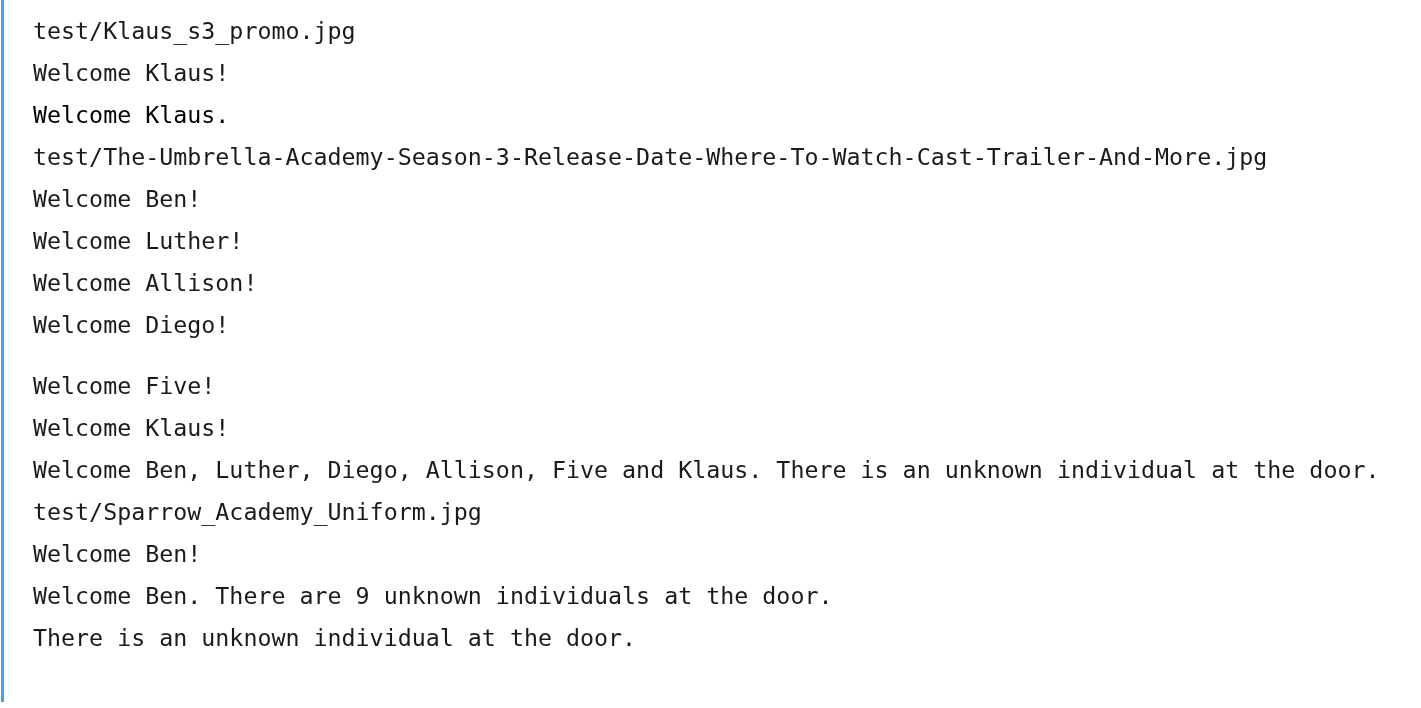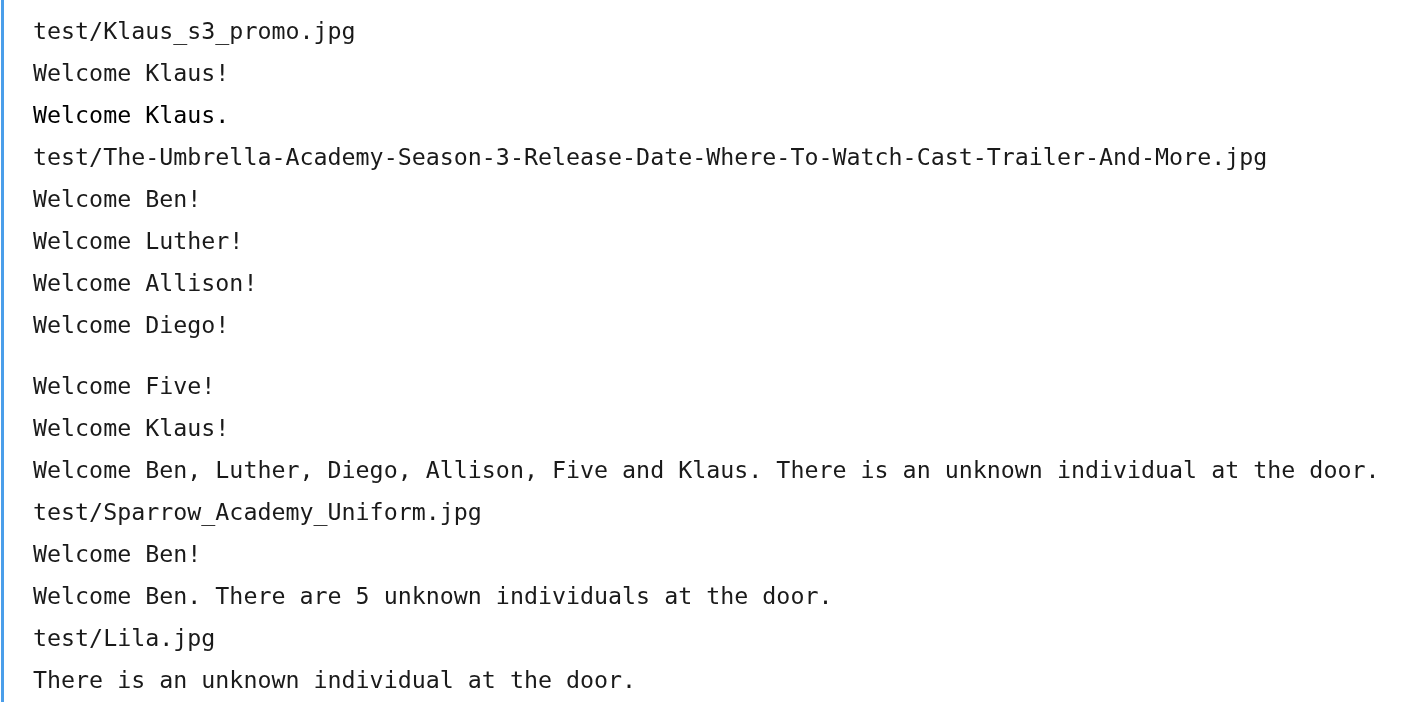--- a/index.html
+++ b/index.html
@@ -64,18 +64,17 @@
     <div class="output-line" style="color: rgb(26, 26, 26); text-align: center;">test/The-Umbrella-Academy-Season-3-Release-Date-Where-To-Watch-Cast-Trailer-And-More.jpg</div>
     <div class="output-line" style="color: rgb(26, 26, 26);">Welcome Ben!</div>
     <div class="output-line" style="color: rgb(26, 26, 26);">Welcome Luther!</div>
     <div class="output-line" style="color: rgb(26, 26, 26);">Welcome Allison!</div>
     <div class="output-line" style="color: rgb(26, 26, 26);">Welcome Diego!</div>
     <div class="output-line" style="color: rgb(26, 26, 26); margin-top: 19px;">Welcome Five!</div>
     <div class="output-line" style="color: rgb(26, 26, 26);">Welcome Klaus!</div>
     <div class="output-line" style="color: rgb(26, 26, 26);">Welcome Ben, Luther, Diego, Allison, Five and Klaus. There is an unknown individual at the door.</div>
     <div class="output-line" style="color: rgb(26, 26, 26);">test/Sparrow_Academy_Uniform.jpg</div>
     <div class="output-line" style="color: rgb(26, 26, 26);">Welcome Ben!</div>
-    <div class="output-line" style="color: rgb(26, 26, 26);">Welcome Ben. There are 5 unknown individuals at the door.</div>
-    <div class="output-line" style="color: rgb(26, 26, 26);">test/Lila.jpg</div>
+    <div class="output-line" style="color: rgb(26, 26, 26);">Welcome Ben. There are 9 unknown individuals at the door.</div>
     <div class="output-line" style="color: rgb(26, 26, 26);">There is an unknown individual at the door.</div>
   </div>
 
 </div>
 
 </body></html>

